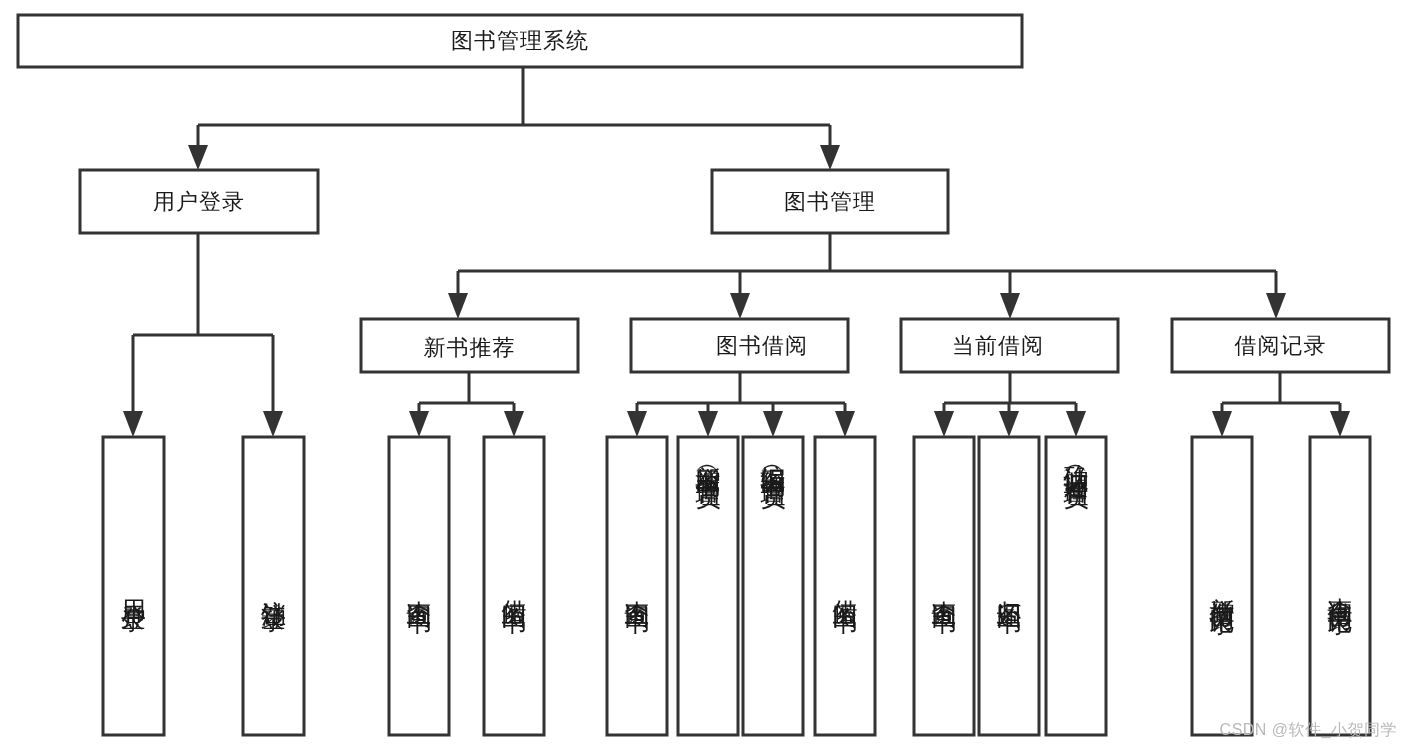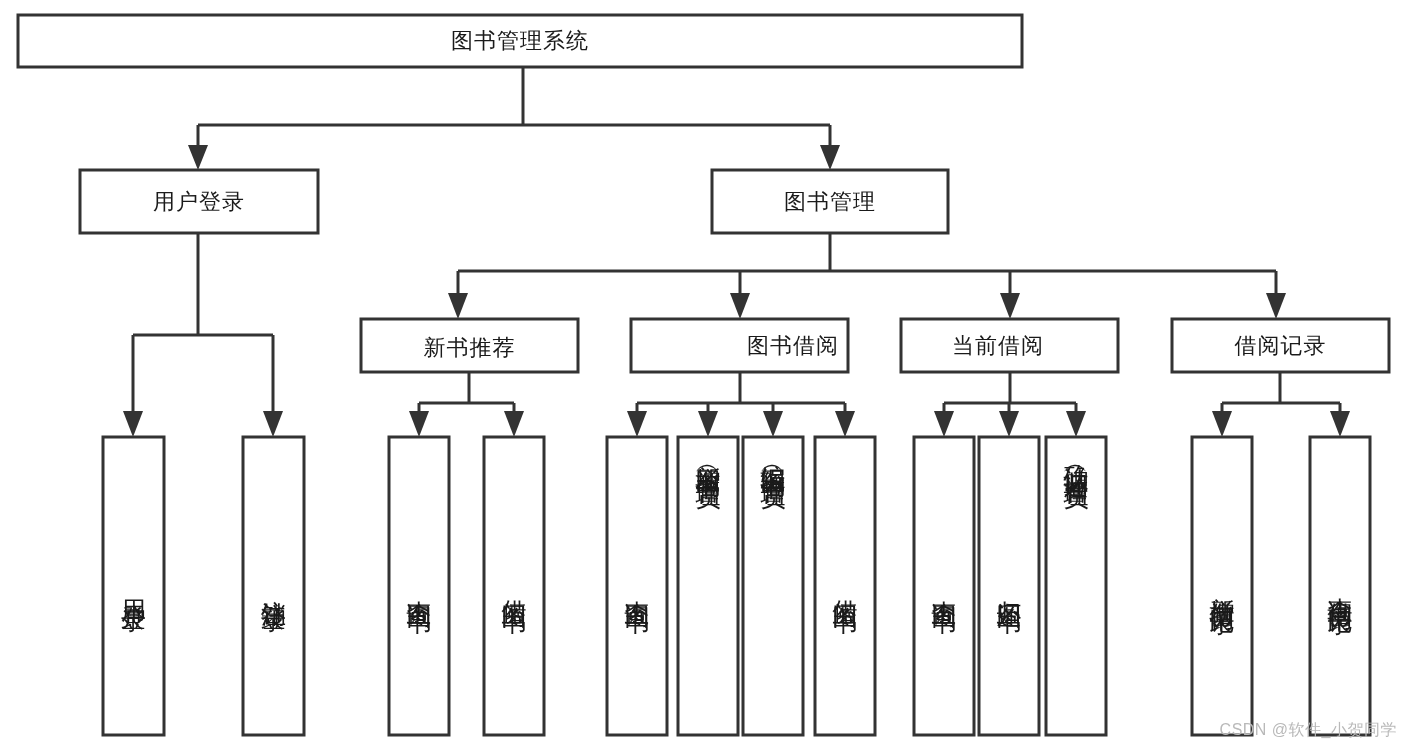--- a/index.html
+++ b/index.html
@@ -189,21 +189,21 @@
   </svg>
 
   <div class="hlabel" style="left:18px; top:15px; width:1004px; height:52px;">图书管理系统</div>
 
   <div class="hlabel" style="left:80px; top:170px; width:238px; height:63px;">用户登录</div>
 
   <div class="hlabel" style="left:712px; top:170px; width:236px; height:63px;">图书管理</div>
 
   <div class="hlabel" style="left:361px; top:319px; width:217px; height:58px;">新书推荐</div>
 
-  <div class="hlabel" style="left:666px; top:319px; width:254px; height:53px;">图书借阅</div>
+  <div class="hlabel" style="left:635px; top:319px; width:254px; height:53px;">图书借阅</div>
 
   <div class="hlabel" style="left:901px; top:319px; width:194px; height:53px;">当前借阅</div>
 
   <div class="hlabel" style="left:1172px; top:319px; width:217px; height:53px;">借阅记录</div>
 
   <div class="vlabel-wrap align-middle" style="left:103px; top:437px; width:61px; height:298px;">
     <span class="vlabel-text">用户登录</span>
   </div>
 
   <div class="vlabel-wrap align-middle" style="left:243px; top:437px; width:61px; height:298px;">

